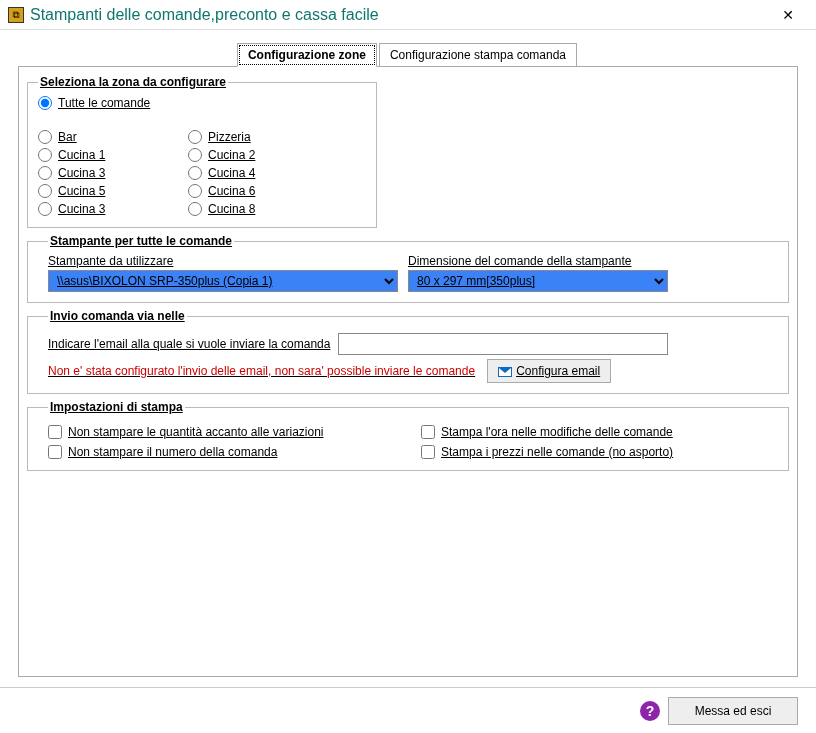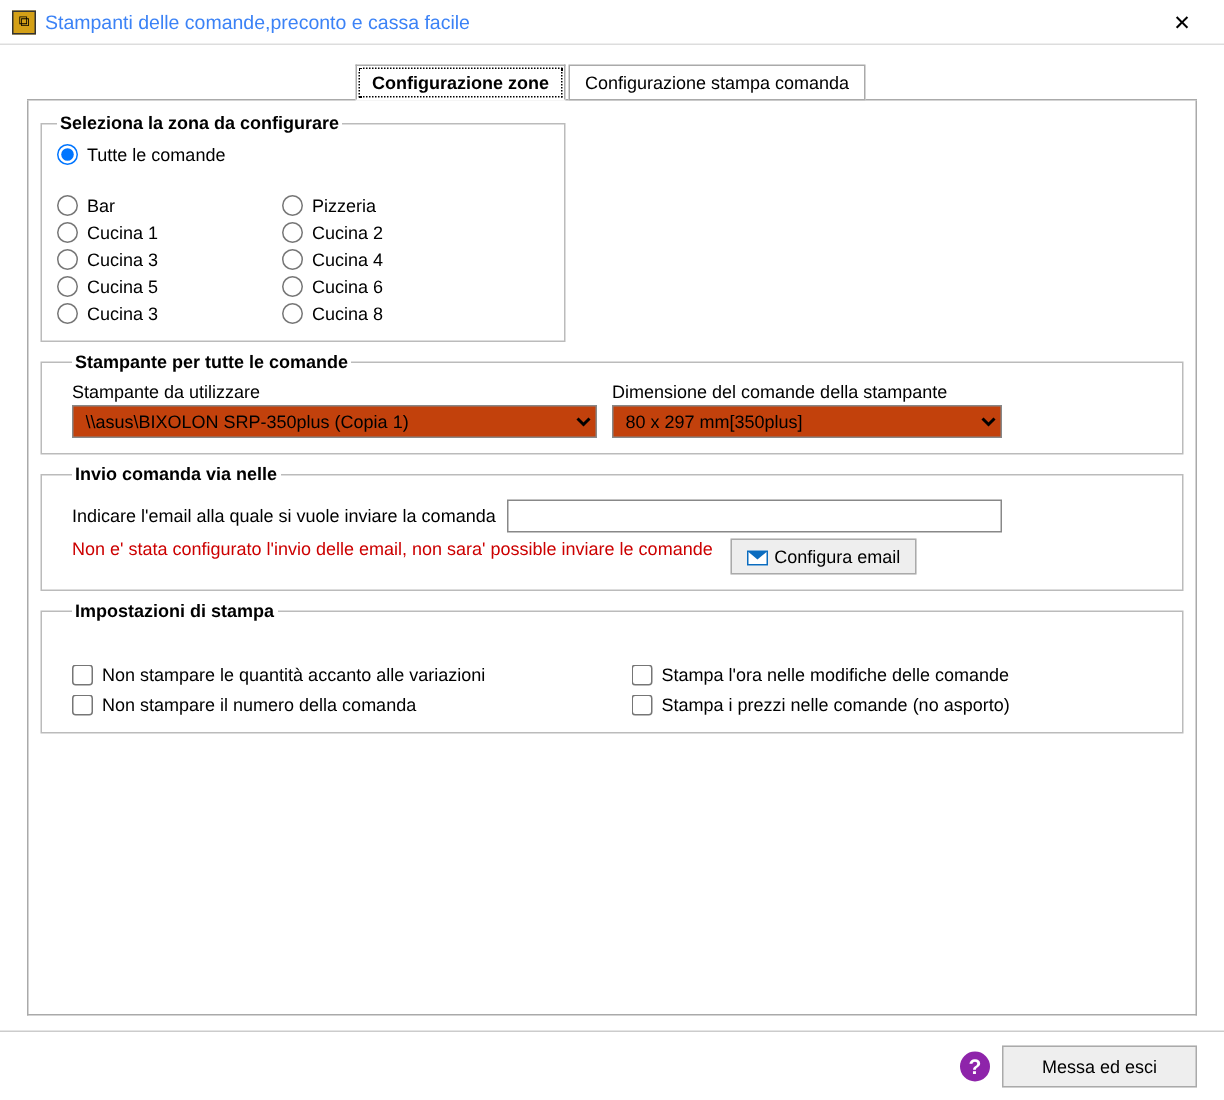--- a/index.html
+++ b/index.html
@@ -1,44 +1,44 @@
 <!DOCTYPE html>
 <html><head>
 <meta charset="utf-8">
 <style>
 * { box-sizing: border-box; margin: 0; padding: 0; font-family: "Segoe UI", Tahoma, sans-serif; font-size: 12px; }
 body { background: #fff; width: 816px; height: 733px; overflow: hidden; }
 .titlebar { height: 30px; display: flex; align-items: center; padding: 0 8px; border-bottom: 1px solid #ddd; }
 .titlebar .icon { width: 16px; height: 16px; background: #d4a017; border: 1px solid #333; margin-right: 6px; display: inline-flex; align-items: center; justify-content: center; font-size: 10px; }
-.titlebar .title { flex: 1; font-size: 13px; color: #3b82f6; }
+.titlebar .title { flex: 1; font-size: 16px; color: #0f766e; }
 .titlebar .close { width: 40px; height: 28px; display: flex; align-items: center; justify-content: center; font-size: 14px; cursor: pointer; }
 .content { padding: 12px 18px; height: 656px; position: relative; }
 .tabs { display: flex; border-bottom: 1px solid #aaa; position: relative; z-index: 1; justify-content: center; }
 .tab { padding: 4px 10px; border: 1px solid #aaa; background: #fff; margin-right: 2px; cursor: pointer; position: relative; top: 1px; }
 .tab.active { font-weight: bold; border-bottom: 1px solid #fff; outline: 1px dotted #000; outline-offset: -3px; }
-.tab-panel { border: 1px solid #aaa; border-top: none; padding: 8px; height: 610px; background: #fff; }
+.tab-panel { border: 1px solid #aaa; border-top: none; padding: 8px; height: 610px; background: #fff; text-decoration: underline; }
 fieldset { border: 1px solid #bbb; padding: 6px 10px 10px; margin-bottom: 6px; }
 legend { font-weight: bold; padding: 0 2px; }
 .zone-grid { display: grid; grid-template-columns: 150px 150px; gap: 2px 0; margin-top: 18px; }
 .radio-row, .check-row { display: flex; align-items: flex-start; gap: 6px; padding: 1px 0; }
 .radio-row input[type=radio], .check-row input[type=checkbox] { width: 14px; height: 14px; }
 .extra-zones { margin-top: 8px; display: flex; flex-direction: column; gap: 2px; }
 .printer-row { display: flex; gap: 10px; }
 .printer-col { display: flex; flex-direction: column; gap: 2px; }
 .printer-col.left { flex: 0 0 350px; }
 .printer-col.right { flex: 0 0 260px; }
-select { width: 100%; height: 22px; border: 1px solid #888; background: #c2410c; padding: 0 4px; }
+select { width: 100%; height: 22px; border: 1px solid #888; background: #3b82f6; padding: 0 4px; }
 .email-row { display: flex; align-items: center; gap: 8px; margin: 4px 0; }
 .email-row input[type=text] { width: 330px; height: 22px; border: 1px solid #888; padding: 0 4px; }
-.warning-row { display: flex; align-items: flex-start; gap: 12px; }
+.warning-row { display: flex; align-items: center; gap: 12px; }
 .warning { color: #c00; }
 button { height: 24px; padding: 0 10px; border: 1px solid #aaa; background: #eee; cursor: pointer; }
 .mail-icon { display: inline-block; width: 14px; height: 10px; background: #fff; border: 1px solid #0b6cbf; margin-right: 4px; position: relative; vertical-align: middle; }
 .mail-icon::after { content: ""; position: absolute; left: 0; right: 0; top: 0; width: 0; height: 0; border-left: 6px solid transparent; border-right: 6px solid transparent; border-top: 5px solid #0b6cbf; }
-.print-settings { display: grid; grid-template-columns: 1fr 1fr; gap: 4px 16px; margin-top: 22px; }
+.print-settings { display: grid; grid-template-columns: 1fr 1fr; gap: 4px 16px; margin-top: 4px; }
 .footer { position: absolute; bottom: 0; left: 0; right: 0; height: 46px; display: flex; align-items: center; justify-content: flex-end; gap: 8px; padding: 0 18px; border-top: 1px solid #ccc; background: #fff; }
 .help-icon { width: 20px; height: 20px; border-radius: 50%; background: #8e24aa; color: #fff; display: flex; align-items: center; justify-content: center; font-weight: bold; font-size: 14px; cursor: pointer; }
 .save-btn { width: 130px; height: 28px; }
 fieldset.fullwidth { width: 100%; padding-left: 20px; }
 fieldset.zonebox { width: 350px; }
 </style>
 </head>
 <body>
 
 <div class="titlebar">

